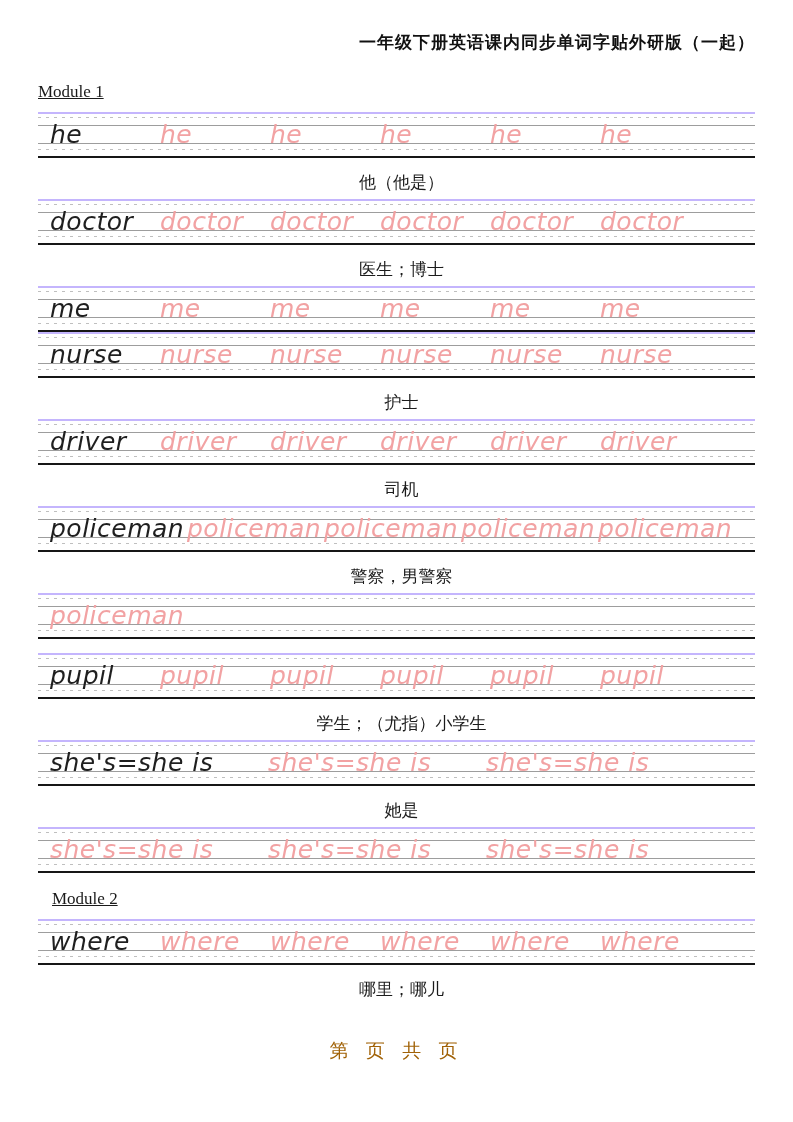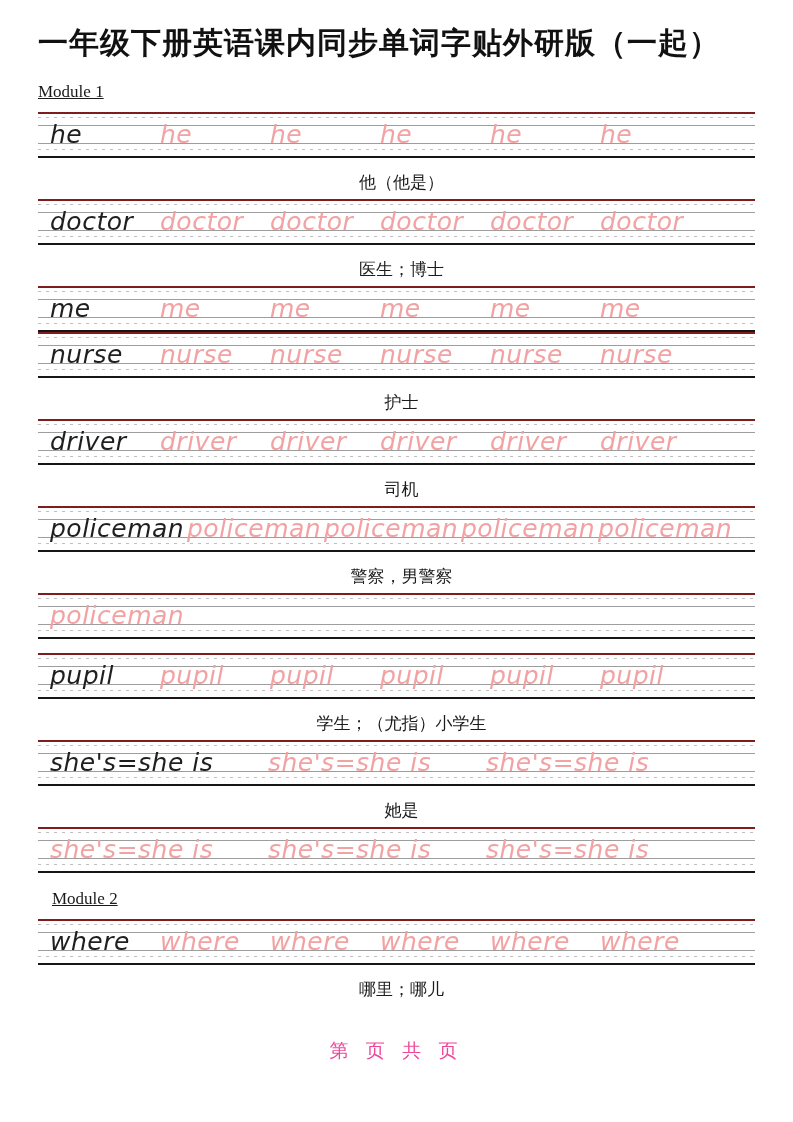--- a/index.html
+++ b/index.html
@@ -9,44 +9,44 @@
     margin: 0 auto;
     padding: 24px 38px 0 38px;
     overflow: hidden;
     font-family: "Liberation Sans", sans-serif;
     color: #1c1c1c;
     position: relative;
   }
 
   
   .title {
-    text-align: left;
+    text-align: right;
     font-family: "Liberation Sans", "DejaVu Sans", sans-serif;
     font-weight: 700;
-    font-size: 30px;
+    font-size: 17px;
     line-height: 38px;
     letter-spacing: 1px;
     color: #111;
     margin-bottom: 18px;
   }
   .module-label {
     font-family: "Liberation Serif", serif;
     font-size: 17px;
     line-height: 24px;
     color: #1a1a1a;
     margin-bottom: 8px;
     text-decoration: underline;
   }
   .module-label.second { margin-top: 4px; margin-left: 14px; }
 
   
   .grid-row {
     position: relative;
     height: 46px;
-    border-top: 2px solid #7f1d1d;
+    border-top: 2px solid #c4b5fd;
     border-bottom: 2px solid #161616;
   }
   .guides {
     position: absolute;
     left: 0; right: 0; top: 0; bottom: 0;
     background-image:
       repeating-linear-gradient(90deg, #bfbfbf 0 3px, transparent 3px 8px),
       linear-gradient(#9d9d9d, #9d9d9d),
       linear-gradient(#9d9d9d, #9d9d9d),
       repeating-linear-gradient(90deg, #bfbfbf 0 3px, transparent 3px 8px);
@@ -89,21 +89,21 @@
 
   .cont-gap { margin-bottom: 14px; }
 
   
   .footer {
     margin-top: 36px;
     text-align: center;
     font-family: "Liberation Sans", sans-serif;
     font-size: 19px;
     letter-spacing: 6px;
-    color: #ec4899;
+    color: #a16207;
   }
 </style>
 </head>
 <body>
 
 <h1 class="title">一年级下册英语课内同步单词字贴外研版（一起）</h1>
 
 <div class="module-label">Module 1</div>
 
 <section>

